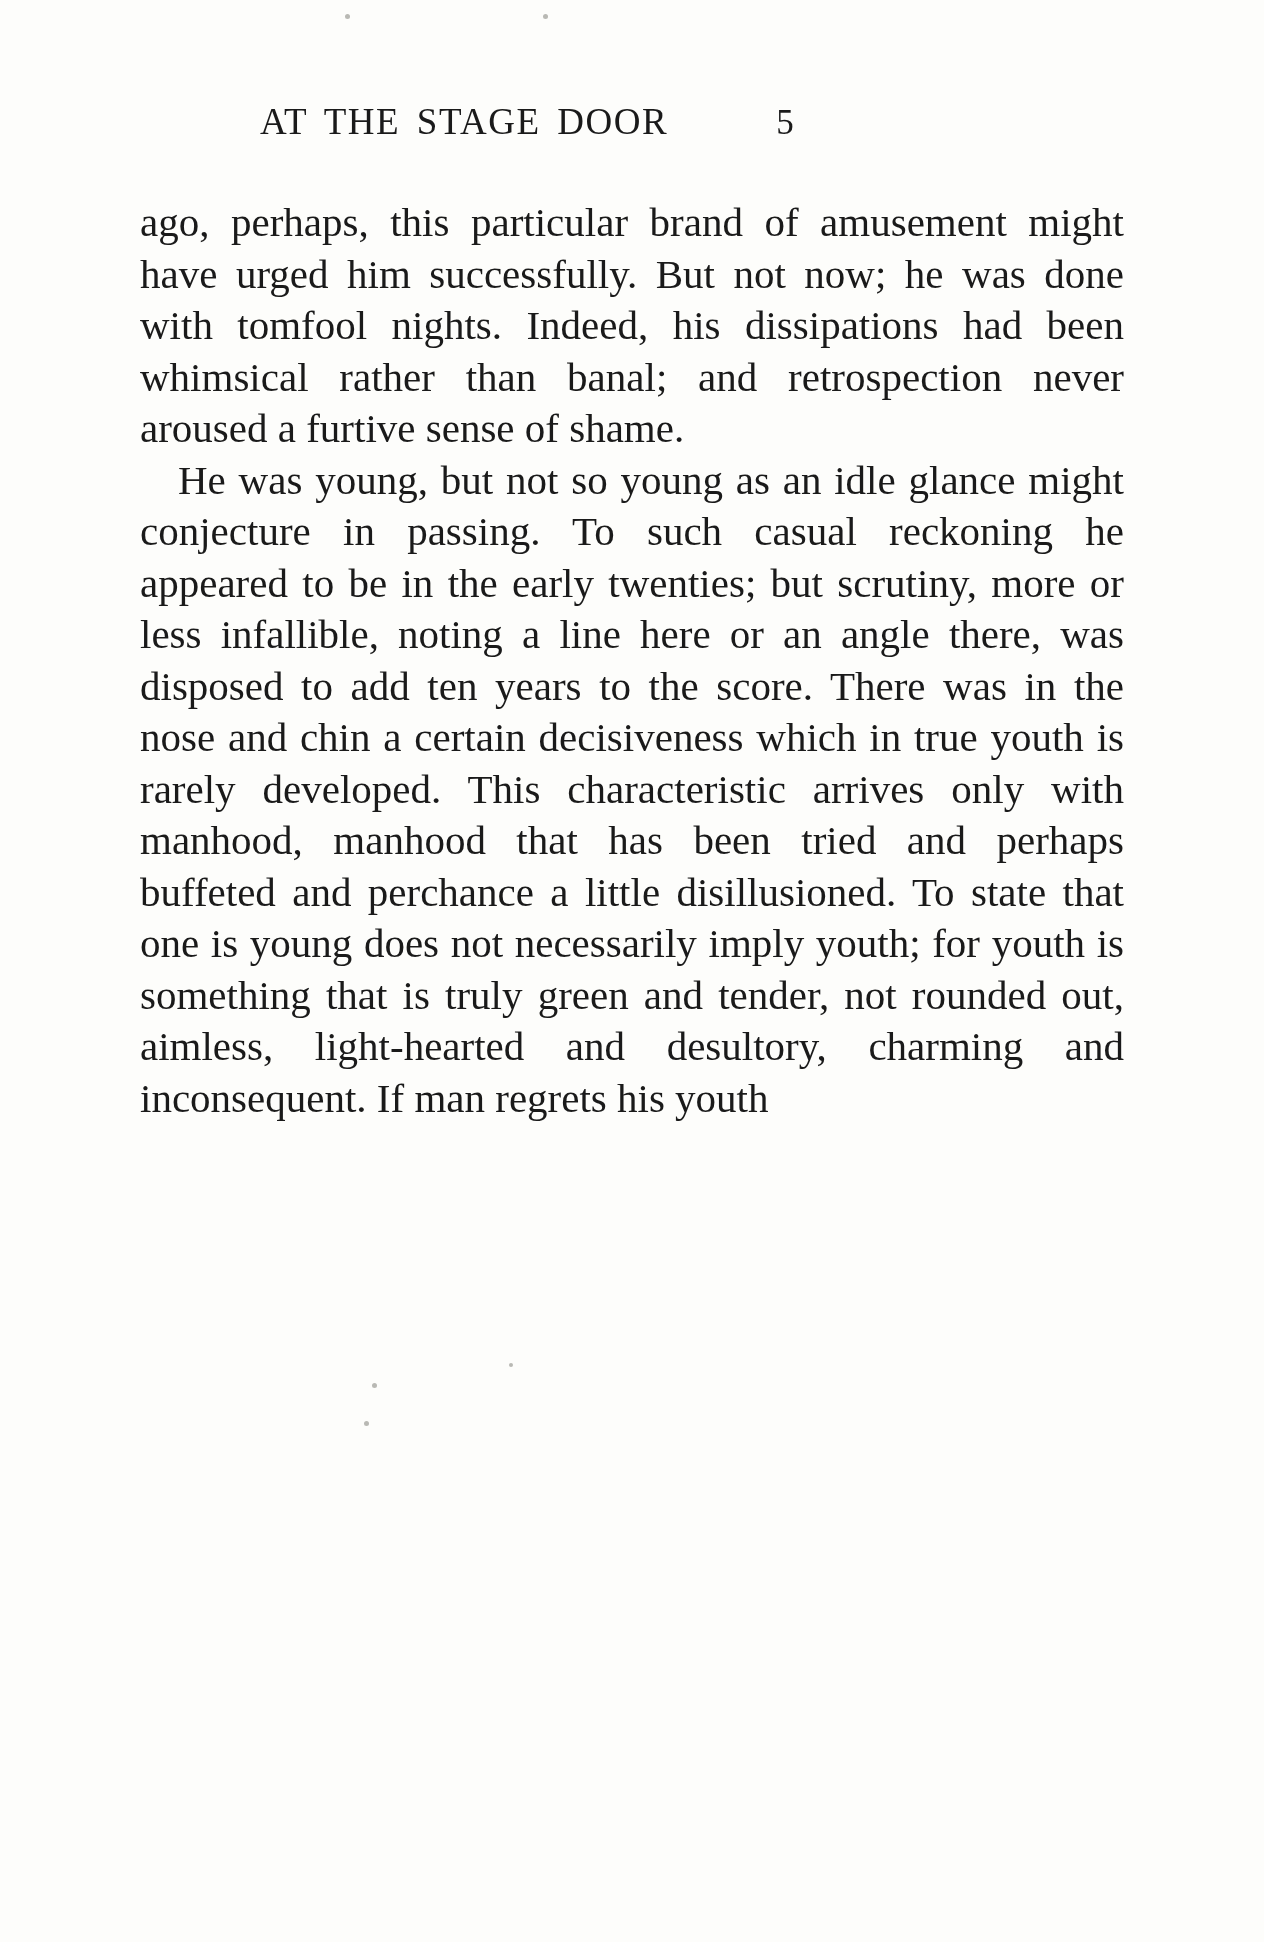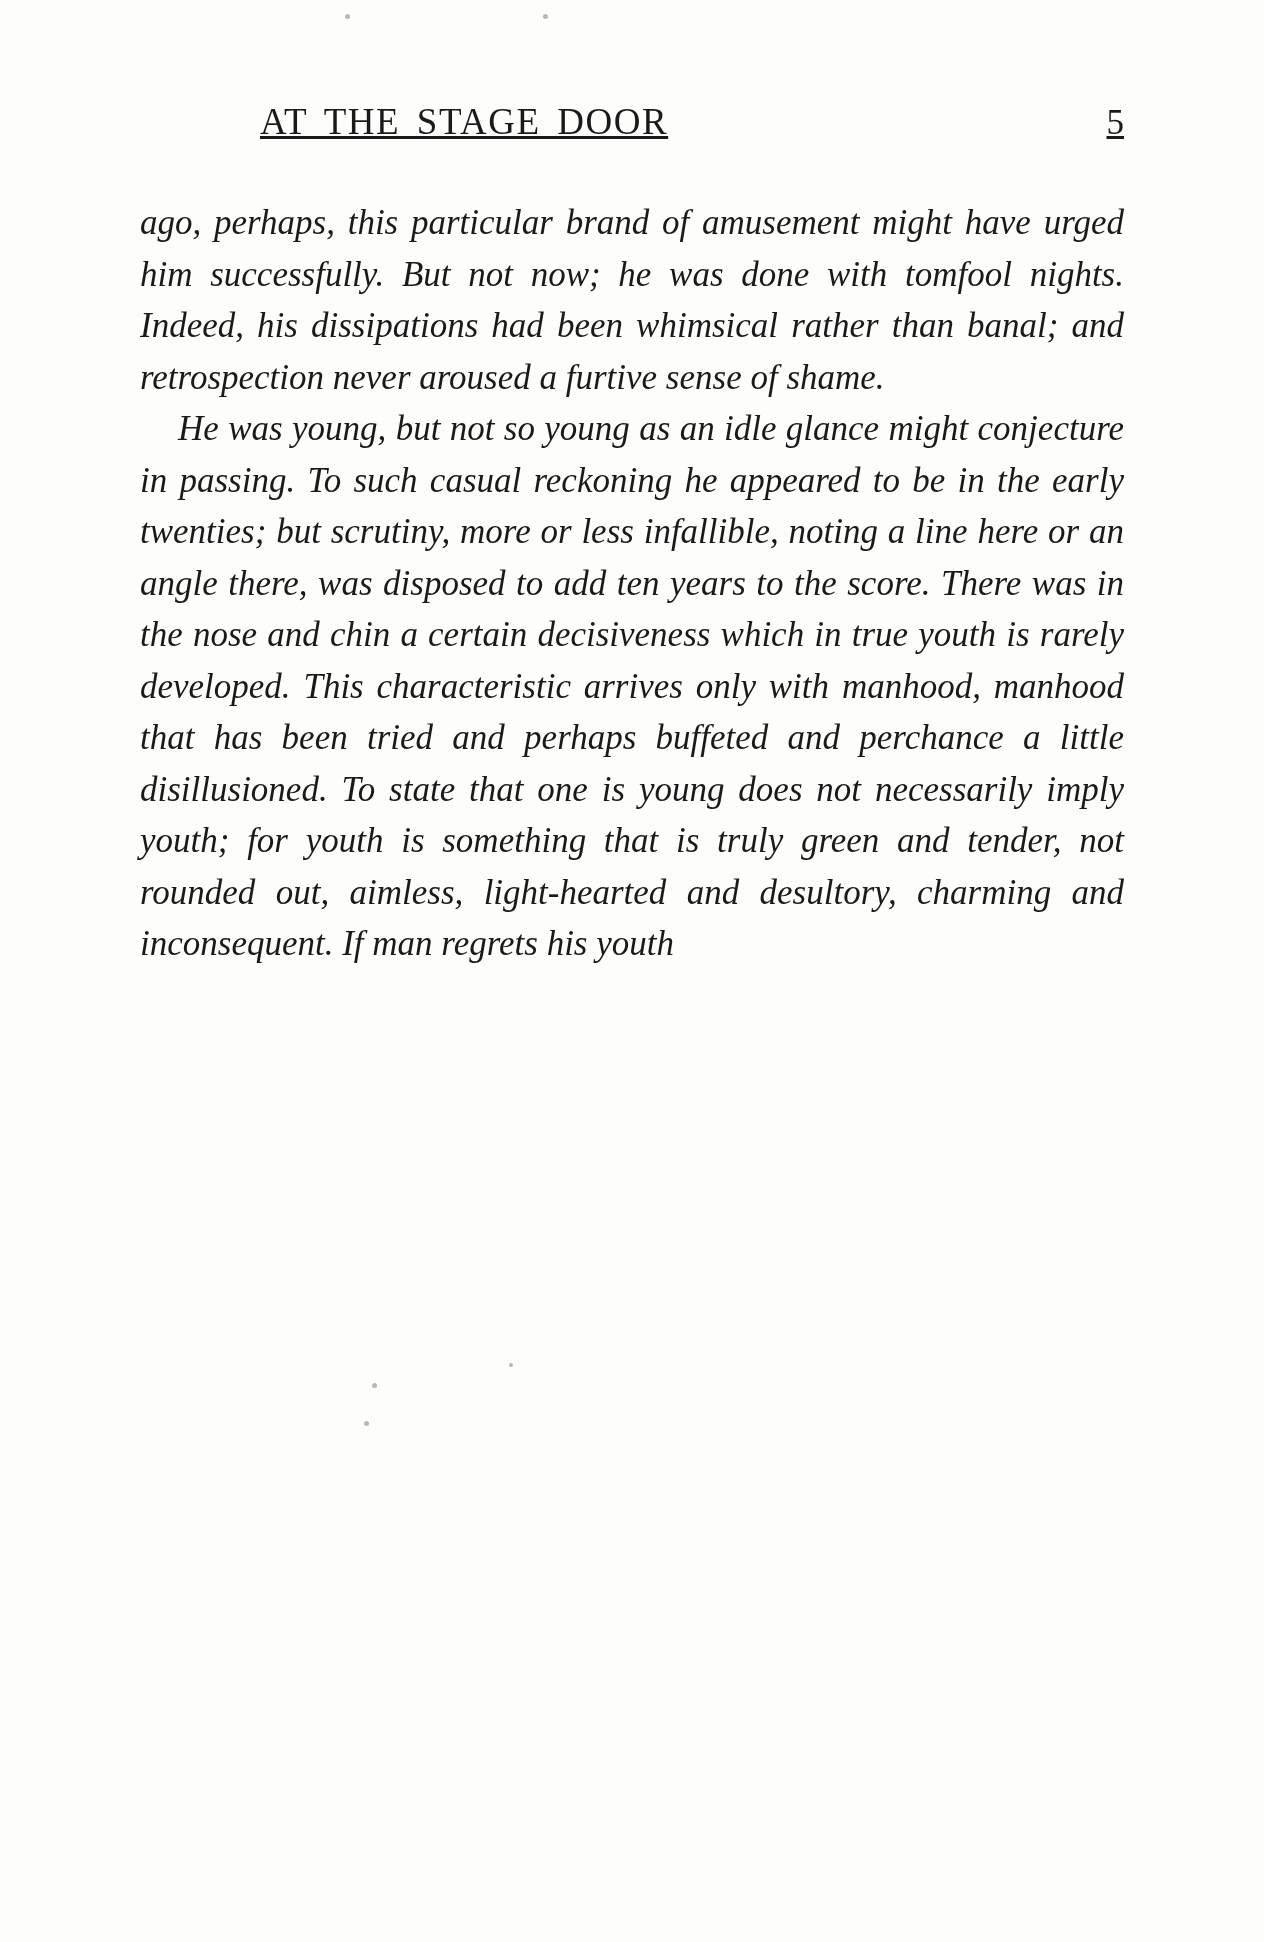--- a/index.html
+++ b/index.html
@@ -18,44 +18,42 @@
   }
   .page-inner {
     position: absolute;
     left: 140px;
     top: 100px;
     width: 984px;
   }
   .running-head {
     display: flex;
     align-items: baseline;
-    justify-content: space-between;
+    justify-content: flex-start;
     margin: 0 0 54px 0;
     padding: 0 0 0 120px;
-    text-decoration: underline;
   }
   .running-head .title {
     font-size: 37px;
     letter-spacing: 1.5px;
     word-spacing: 6px;
     white-space: nowrap;
   }
   .running-head .folio {
     font-size: 35px;
     margin-left: 108px;
     letter-spacing: 0px;
   }
   .body-text {
-    font-size: 35px;
+    font-size: 41px;
     line-height: 51.5px;
     text-align: justify;
     text-justify: inter-word;
     -webkit-hyphens: none;
     hyphens: none;
-    font-style: italic;
   }
   .body-text p {
     margin: 0;
   }
   .body-text p.indent {
     text-indent: 38px;
   }
   
   .page::after {
     content: "";

